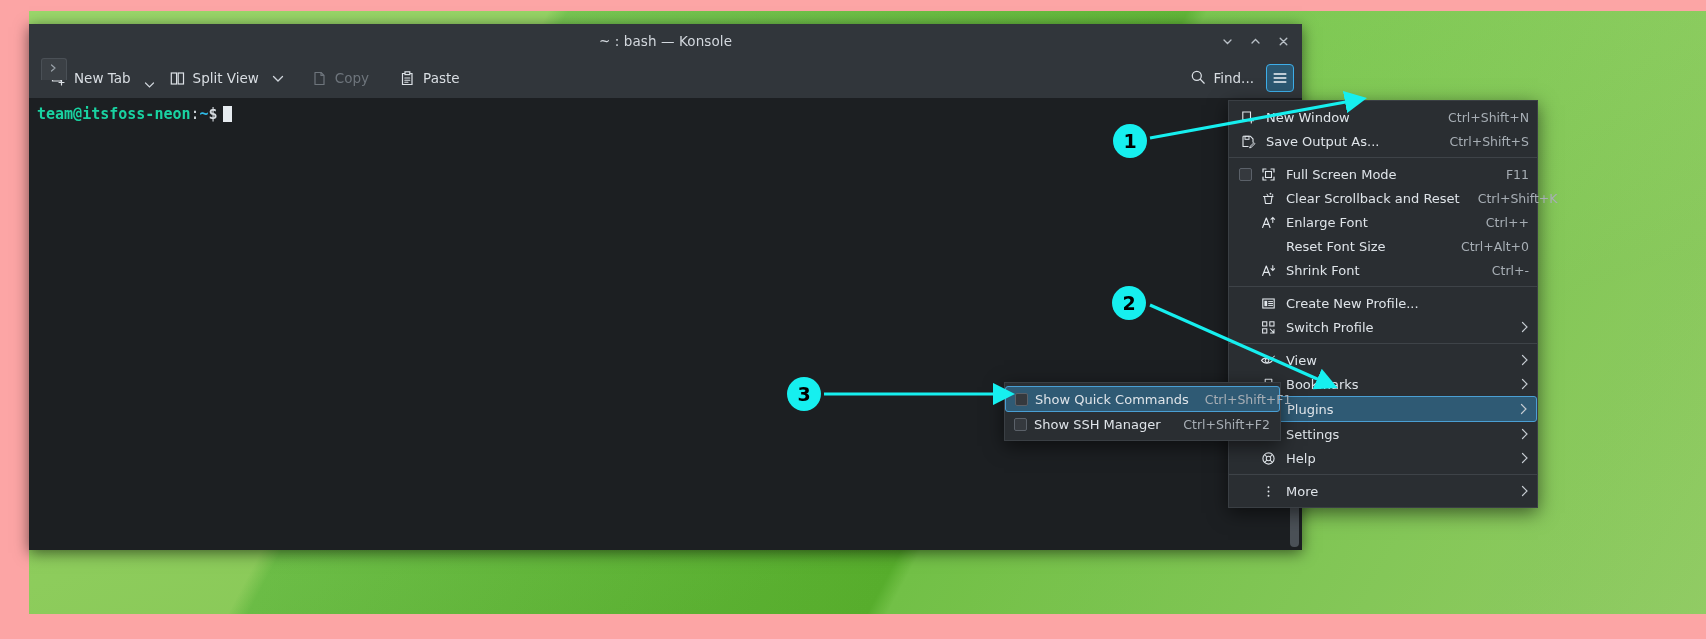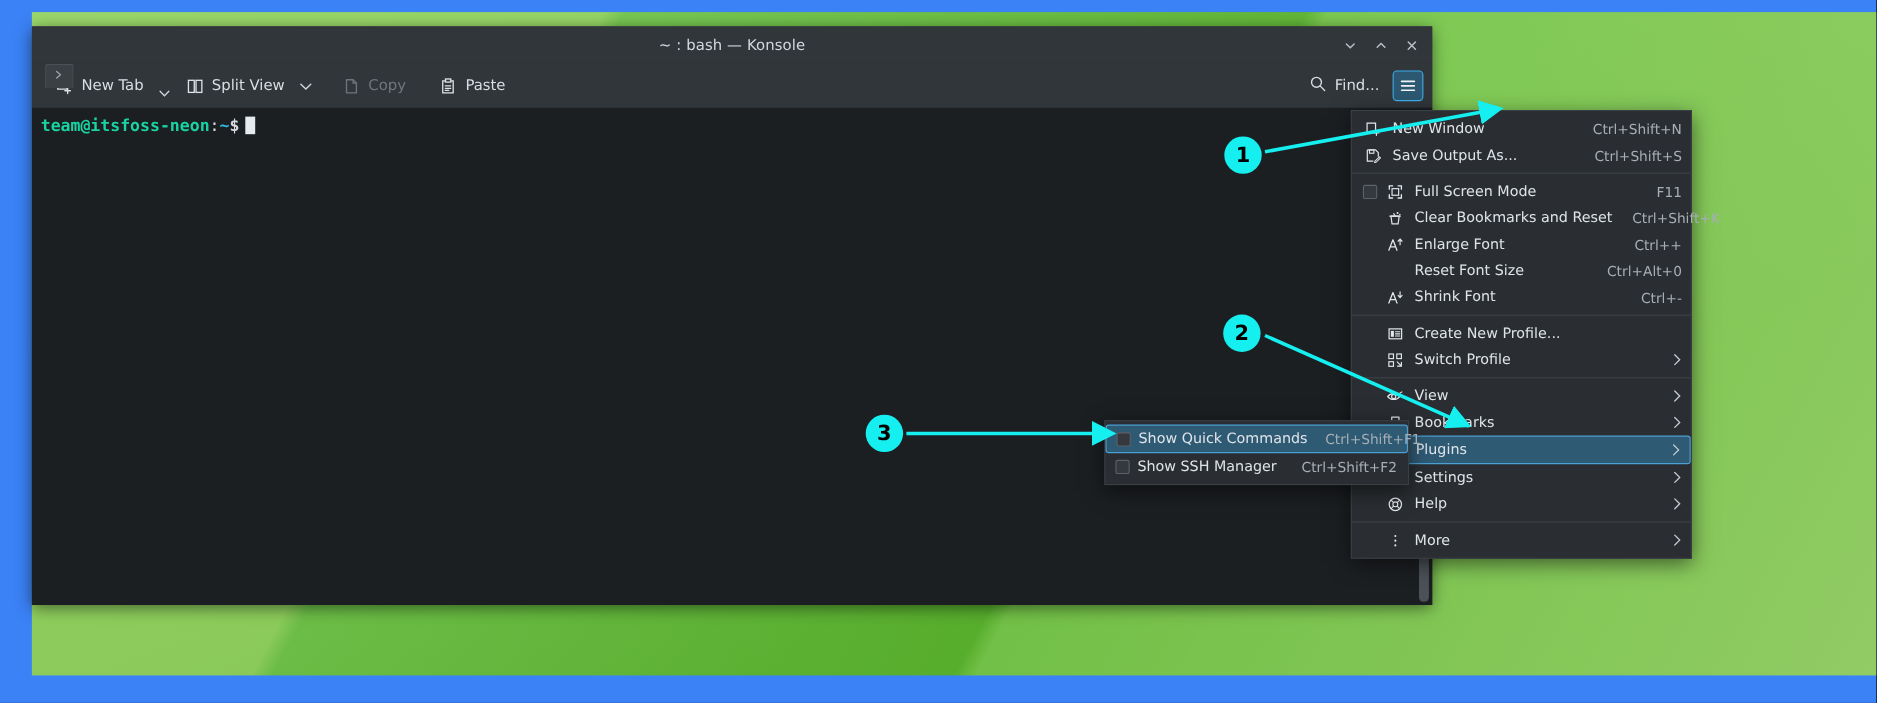--- a/index.html
+++ b/index.html
@@ -9,21 +9,21 @@
     height: 639px;
     overflow: hidden;
     background: #000;
     font-family: "DejaVu Sans", "Liberation Sans", sans-serif;
   }
 
   #screen {
     position: relative;
     width: 1706px;
     height: 639px;
-    background: #3b82f6;
+    background: #fca5a5;
     overflow: hidden;
   }
 
   
   #wallpaper {
     position: absolute;
     left: 29px; top: 11px;
     width: 1677px; height: 603px;
     background:
       linear-gradient(118deg, #8fd35a 0%, #8fd35a 26%, #6dc445 27%, #5cb82f 58%, #79cc4b 59%, #9ad86a 100%);
@@ -437,21 +437,21 @@
       <span class="chk-space"></span>
       <span class="mi-icon">
         <svg width="15" height="15" viewBox="0 0 15 15">
           <path d="M3.5 5.5 H11 L10 12.5 H4.5 Z" stroke="currentColor" stroke-width="1.1" fill="none" stroke-linejoin="round"></path>
           <path d="M2.5 5.5 H12" stroke="currentColor" stroke-width="1.1" stroke-linecap="round"></path>
           <path d="M6 3.2 L7.4 5.4" stroke="currentColor" stroke-width="1" stroke-linecap="round"></path>
           <circle cx="9.5" cy="2.7" r="0.9" fill="currentColor"></circle>
           <circle cx="11.6" cy="4" r="0.7" fill="currentColor"></circle>
         </svg>
       </span>
-      <span class="mi-label">Clear Bookmarks and Reset</span>
+      <span class="mi-label">Clear Scrollback and Reset</span>
       <span class="mi-shortcut">Ctrl+Shift+K</span>
     </div>
 
     <div class="mi">
       <span class="chk-space"></span>
       <span class="mi-icon">
         <svg width="15" height="15" viewBox="0 0 15 15">
           <path d="M1.6 12.5 L5.3 3 L9 12.5 M3 9.4 H7.6" stroke="currentColor" stroke-width="1.15" fill="none" stroke-linecap="round" stroke-linejoin="round"></path>
           <path d="M11.8 7.5 V2.5 M10 4.3 L11.8 2.4 L13.6 4.3" stroke="currentColor" stroke-width="1.05" fill="none" stroke-linecap="round"></path>
         </svg>

